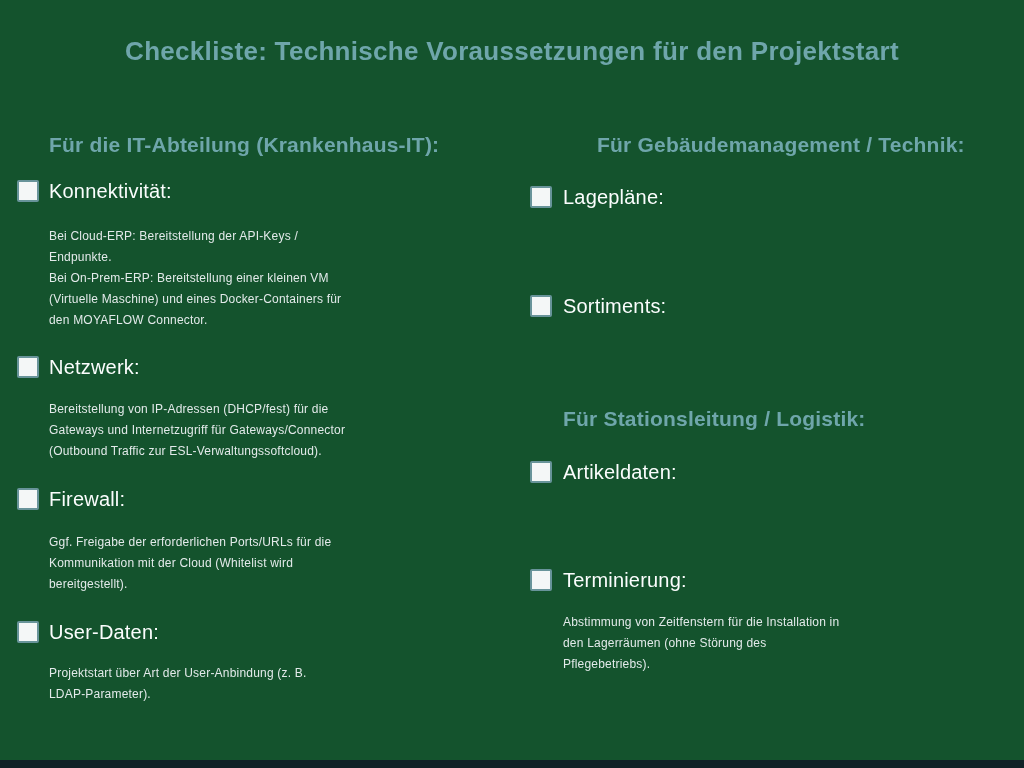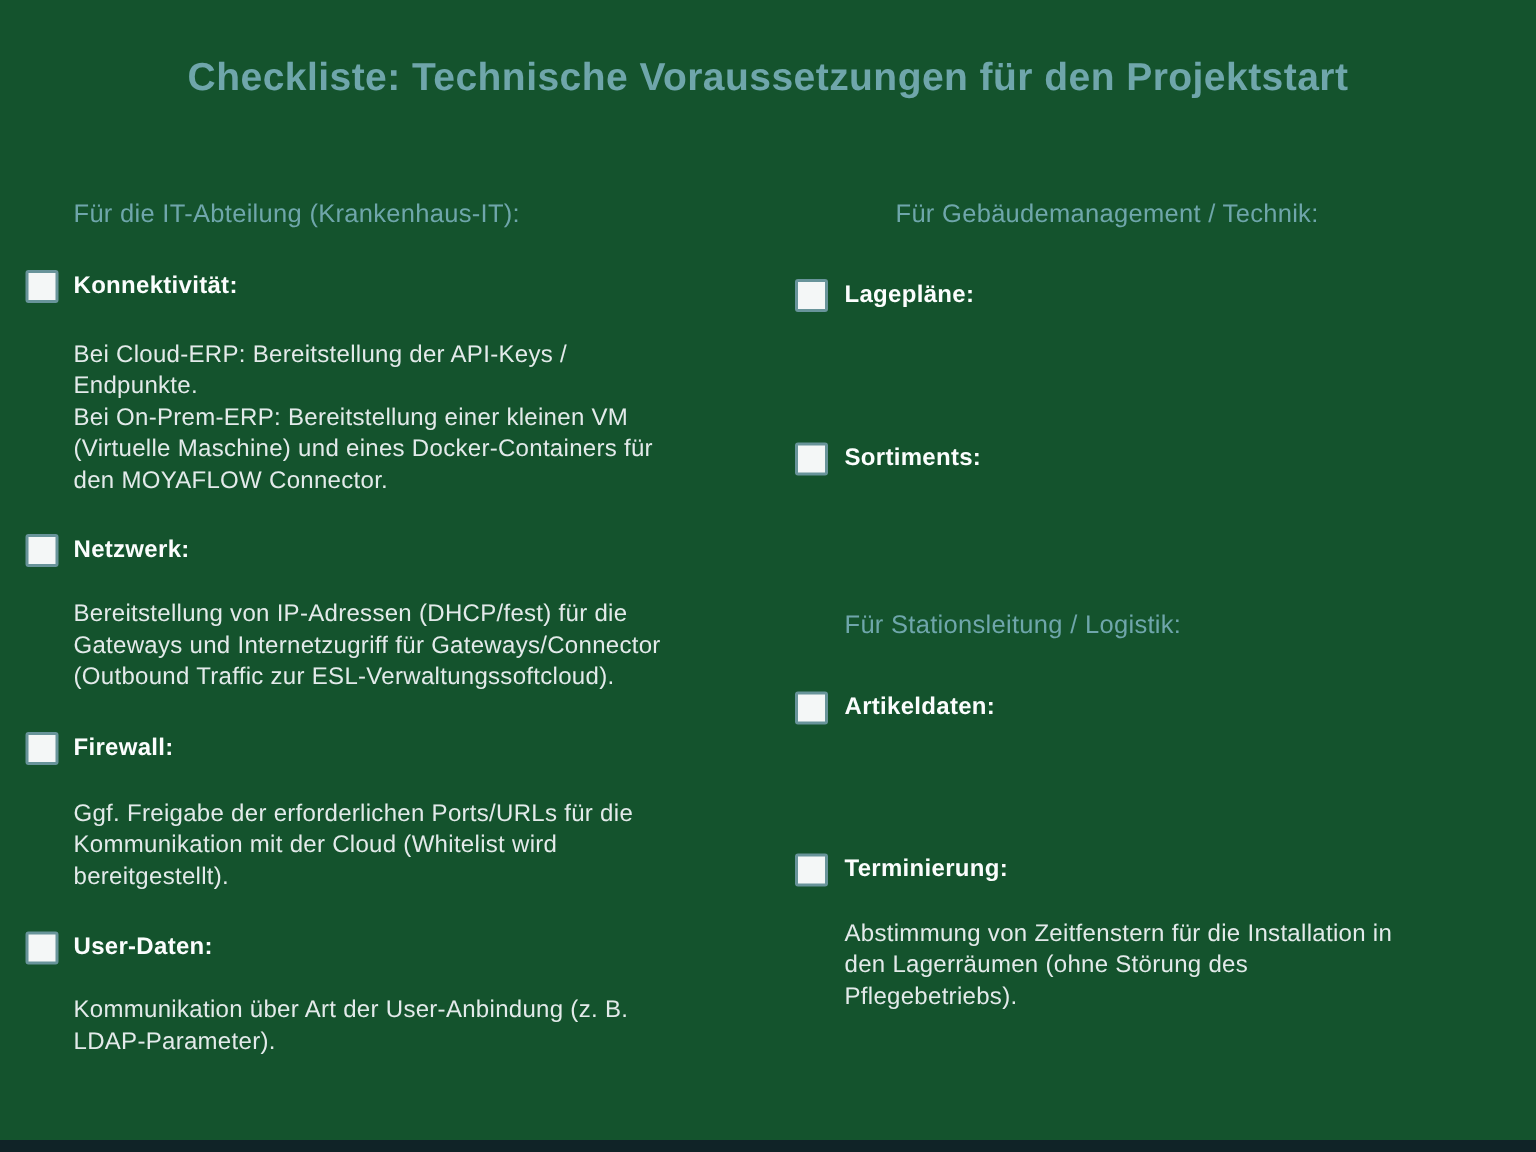--- a/index.html
+++ b/index.html
@@ -21,49 +21,49 @@
     left: 0;
     width: 1024px;
     text-align: center;
     font-size: 26px;
     font-weight: 700;
     letter-spacing: 0.3px;
     color: #6fa6ab;
   }
   .section-heading {
     position: absolute;
-    font-size: 17px;
-    font-weight: 400;
+    font-size: 21px;
+    font-weight: 700;
     letter-spacing: 0.2px;
     color: #6fa6ab;
     white-space: nowrap;
   }
   .checkbox {
     position: absolute;
     width: 22px;
     height: 22px;
     box-sizing: border-box;
     background: #f4f7f7;
     border: 2px solid #68949a;
     border-radius: 2px;
     cursor: pointer;
   }
   .item-label {
     position: absolute;
     height: 22px;
     line-height: 22px;
-    font-size: 16px;
-    font-weight: 700;
+    font-size: 20px;
+    font-weight: 400;
     letter-spacing: 0.2px;
     color: #fbfdfd;
     white-space: nowrap;
   }
   .item-desc {
     position: absolute;
-    font-size: 16px;
+    font-size: 12px;
     font-weight: 400;
     line-height: 21px;
     letter-spacing: 0.2px;
     color: #e3eaea;
     white-space: pre-line;
   }
   .desc-left  { width: 475px; }
   .desc-right { width: 445px; }
   .bottom-band {
     position: absolute;
@@ -98,21 +98,21 @@
 (Outbound Traffic zur ESL-Verwaltungssoftcloud).</div>
 
   <div class="checkbox" style="left:17px;top:488px"></div>
   <div class="item-label" style="left:49px;top:488px">Firewall:</div>
   <div class="item-desc desc-left" style="left:49px;top:532px">Ggf. Freigabe der erforderlichen Ports/URLs für die
 Kommunikation mit der Cloud (Whitelist wird
 bereitgestellt).</div>
 
   <div class="checkbox" style="left:17px;top:621px"></div>
   <div class="item-label" style="left:49px;top:621px">User-Daten:</div>
-  <div class="item-desc desc-left" style="left:49px;top:663px">Kommunikation über Art der User-Anbindung (z. B.
+  <div class="item-desc desc-left" style="left:49px;top:663px">Projektstart über Art der User-Anbindung (z. B.
 LDAP-Parameter).</div>
 
   <div class="section-heading" style="left:597px;top:133px">Für Gebäudemanagement / Technik:</div>
 
   <div class="checkbox" style="left:530px;top:186px"></div>
   <div class="item-label" style="left:563px;top:186px">Lagepläne:</div>
 
   <div class="checkbox" style="left:530px;top:295px"></div>
   <div class="item-label" style="left:563px;top:295px">Sortiments:</div>
 

